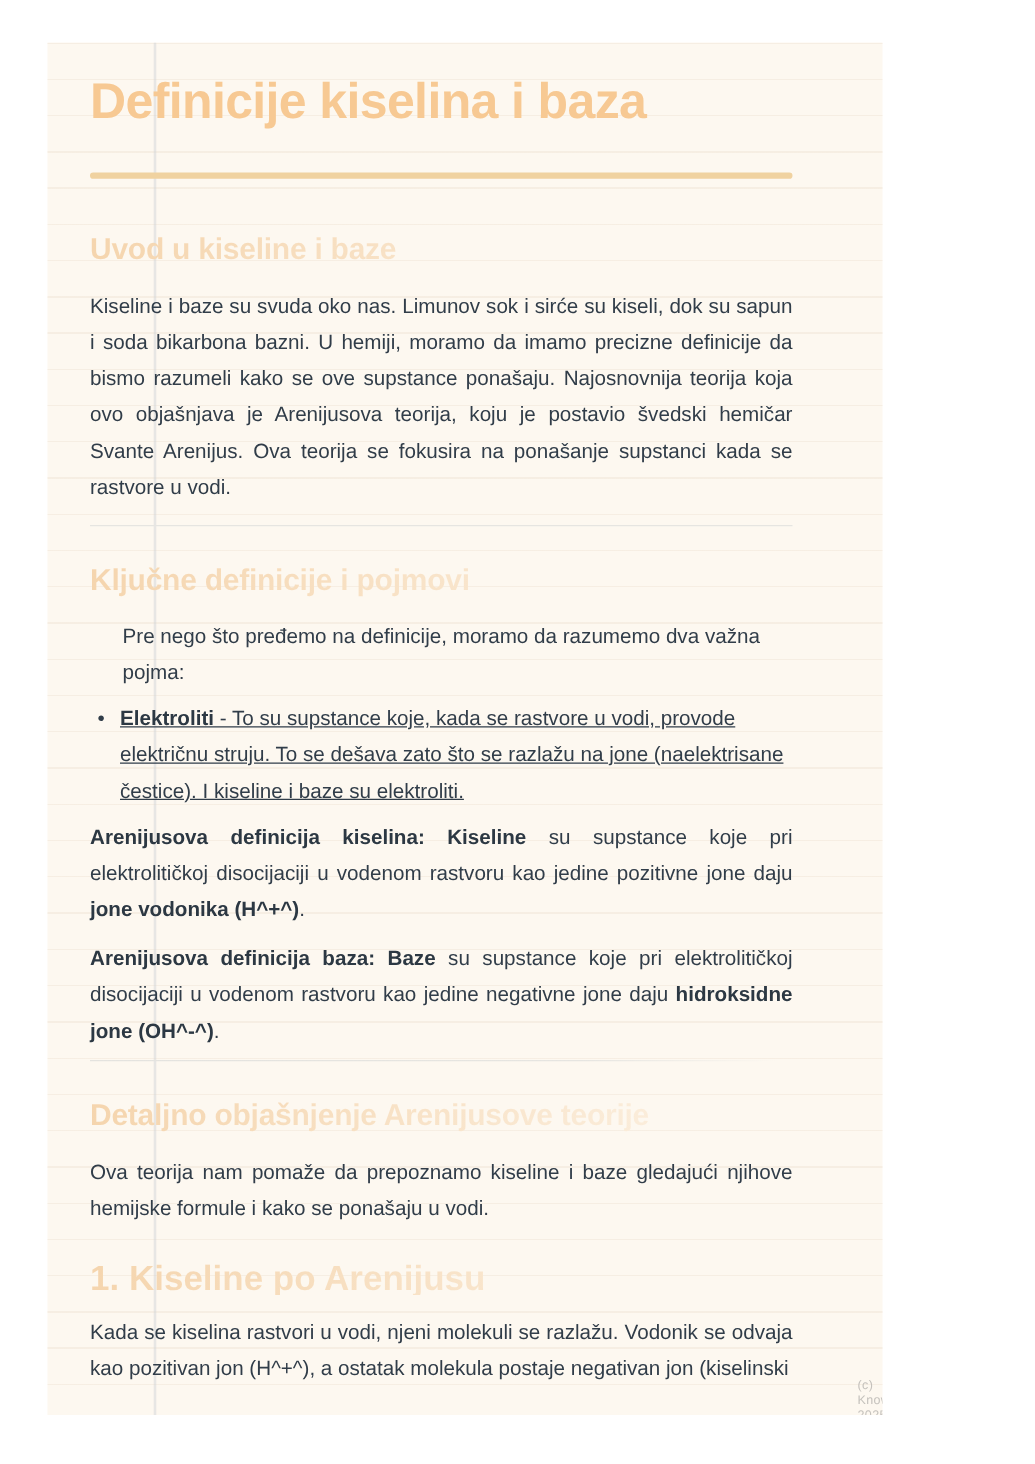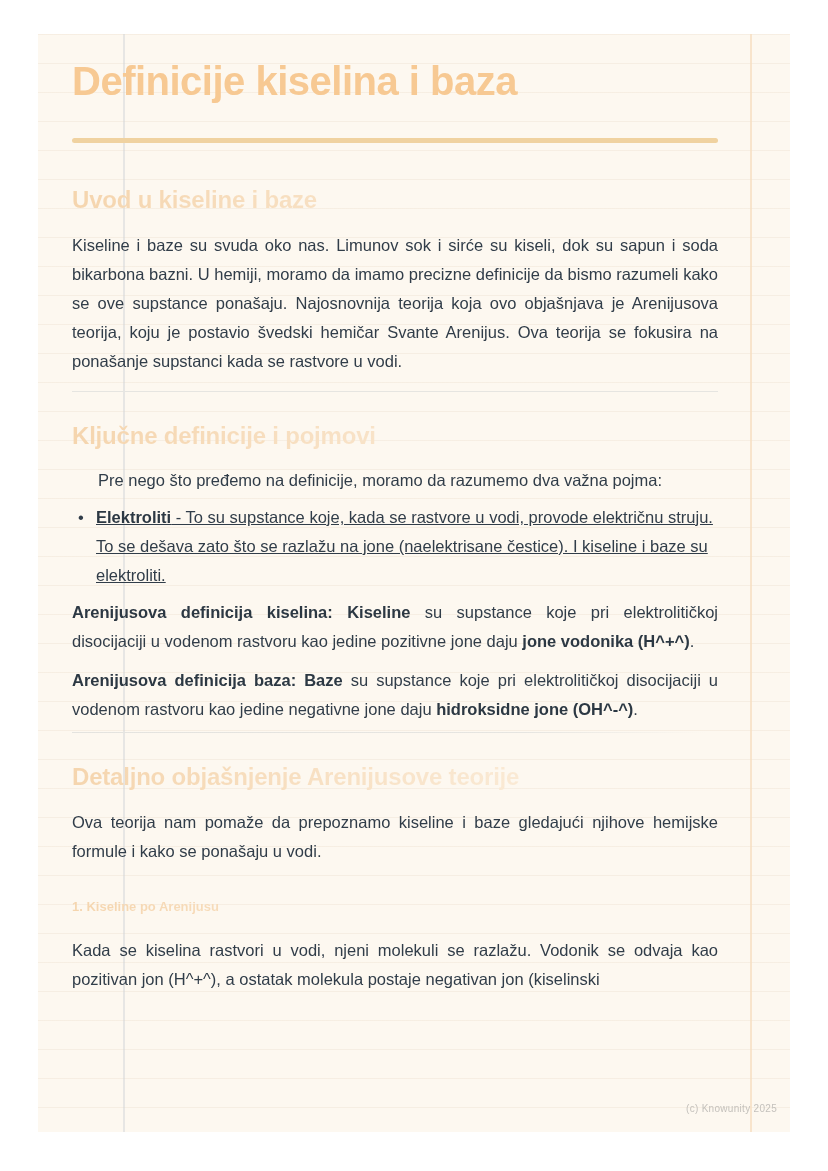--- a/index.html
+++ b/index.html
@@ -5,21 +5,21 @@
   * { margin: 0; padding: 0; box-sizing: border-box; }
   html, body {
     width: 828px; height: 1171px;
     background: #ffffff;
     overflow: hidden;
     font-family: "Liberation Sans", "DejaVu Sans", sans-serif;
   }
   .sheet {
     position: absolute;
     left: 38px; top: 34px;
-    width: 752px; height: 1098px;
+    width: 668px; height: 1098px;
     background-color: #fdf8f0;
     background-image: repeating-linear-gradient(
       to bottom,
       rgba(238,226,211,0.45) 0px, rgba(238,226,211,0.45) 1px,
       transparent 1px, transparent 29px);
     overflow: hidden;
   }
   .margin-line-gray {
     position: absolute; left: 85px; top: 0; bottom: 0; width: 2px;
     background: rgba(203,208,212,0.45);
@@ -48,21 +48,21 @@
     font-size: 24px; line-height: 30px; font-weight: 700;
     letter-spacing: -0.2px;
     color: #f8dfc2;
     background: linear-gradient(90deg, #f5d5ae 0%, #fbeedd 85%);
     -webkit-background-clip: text; background-clip: text;
     -webkit-text-fill-color: transparent;
     margin-top: 29px;
   }
   .h2.first { margin-top: 42px; }
   .h3 {
-    font-size: 13px; line-height: 27px; font-weight: 700;
+    font-size: 28px; line-height: 27px; font-weight: 700;
     color: #f8dfc2;
     background: linear-gradient(90deg, #f5d5ae 0%, #fbeedd 90%);
     -webkit-background-clip: text; background-clip: text;
     -webkit-text-fill-color: transparent;
     margin-top: 27px;
   }
   p, li {
     font-size: 16.5px; line-height: 29px;
     color: #313d49;
   }

